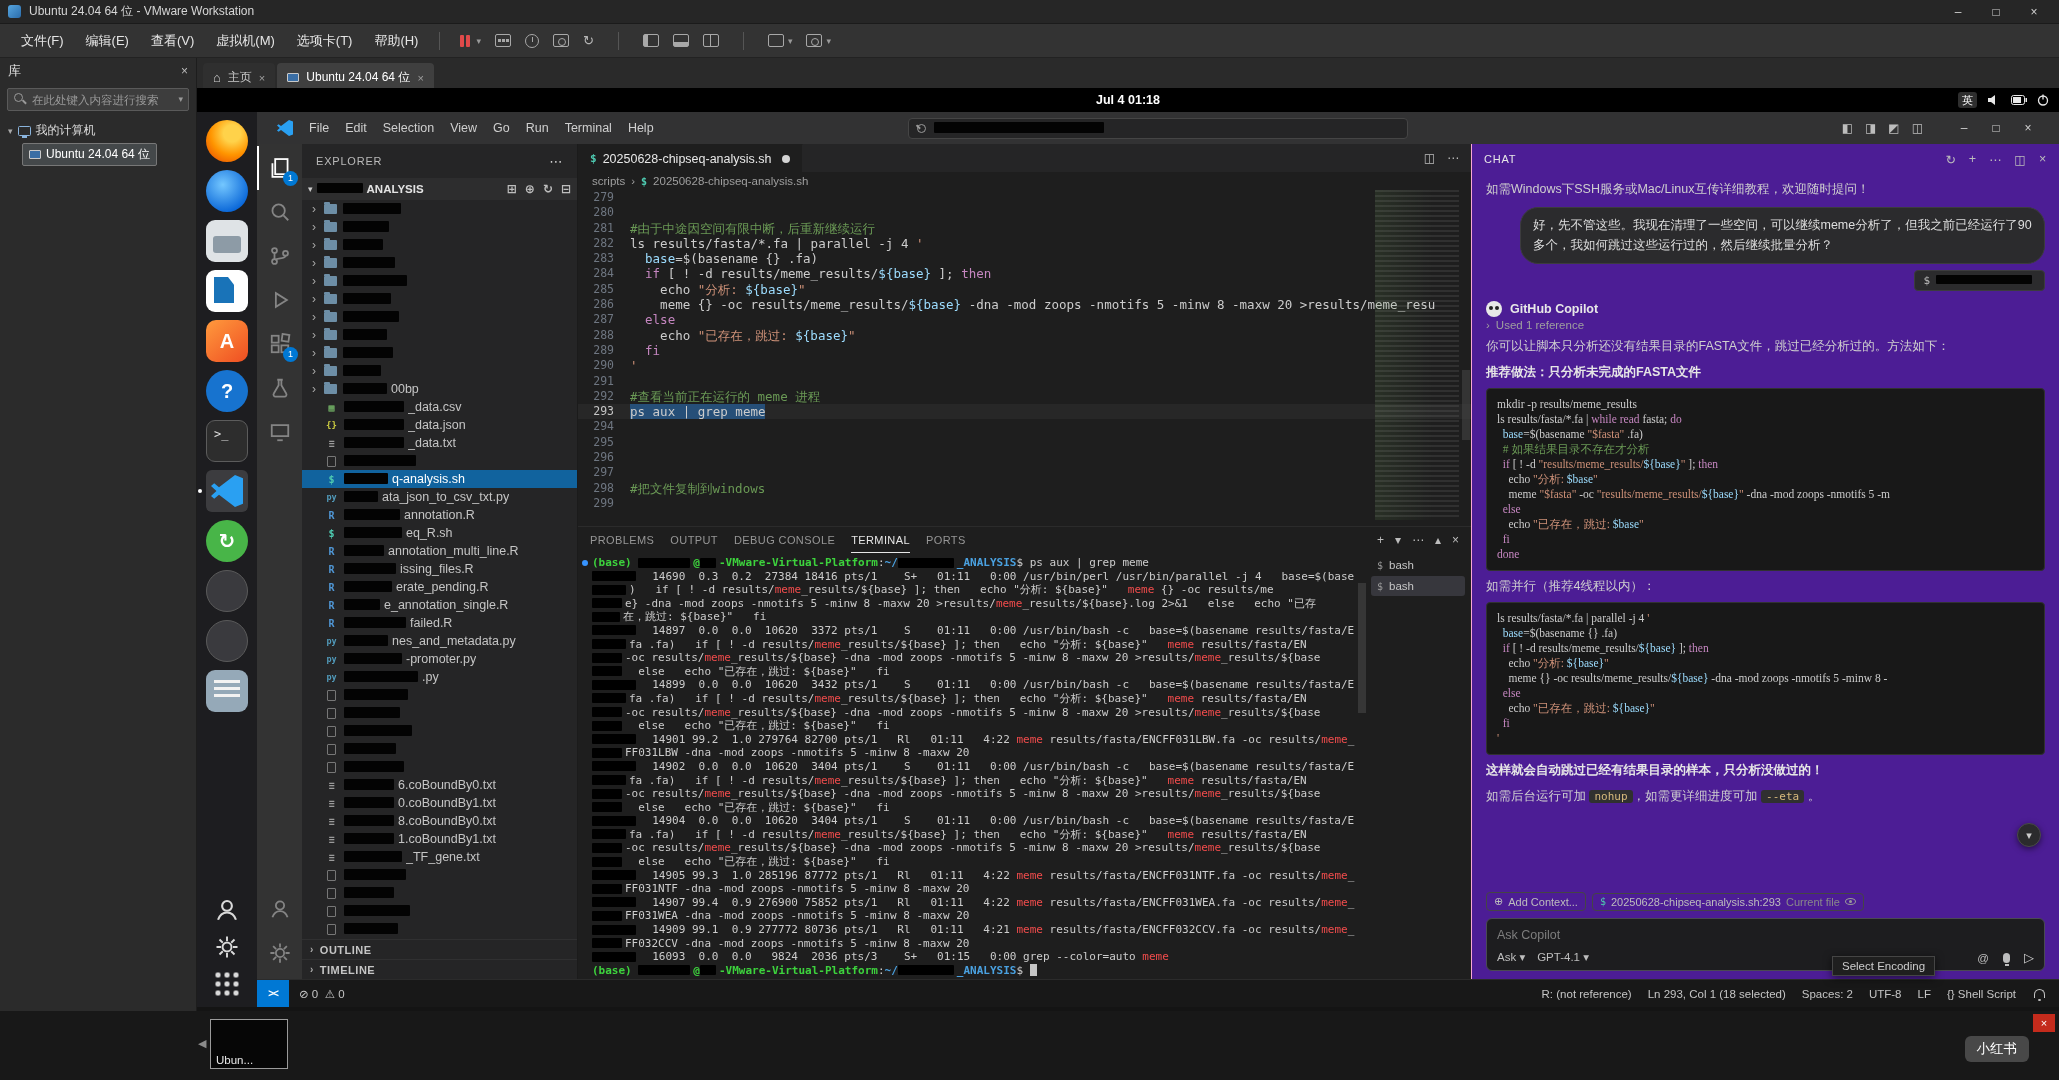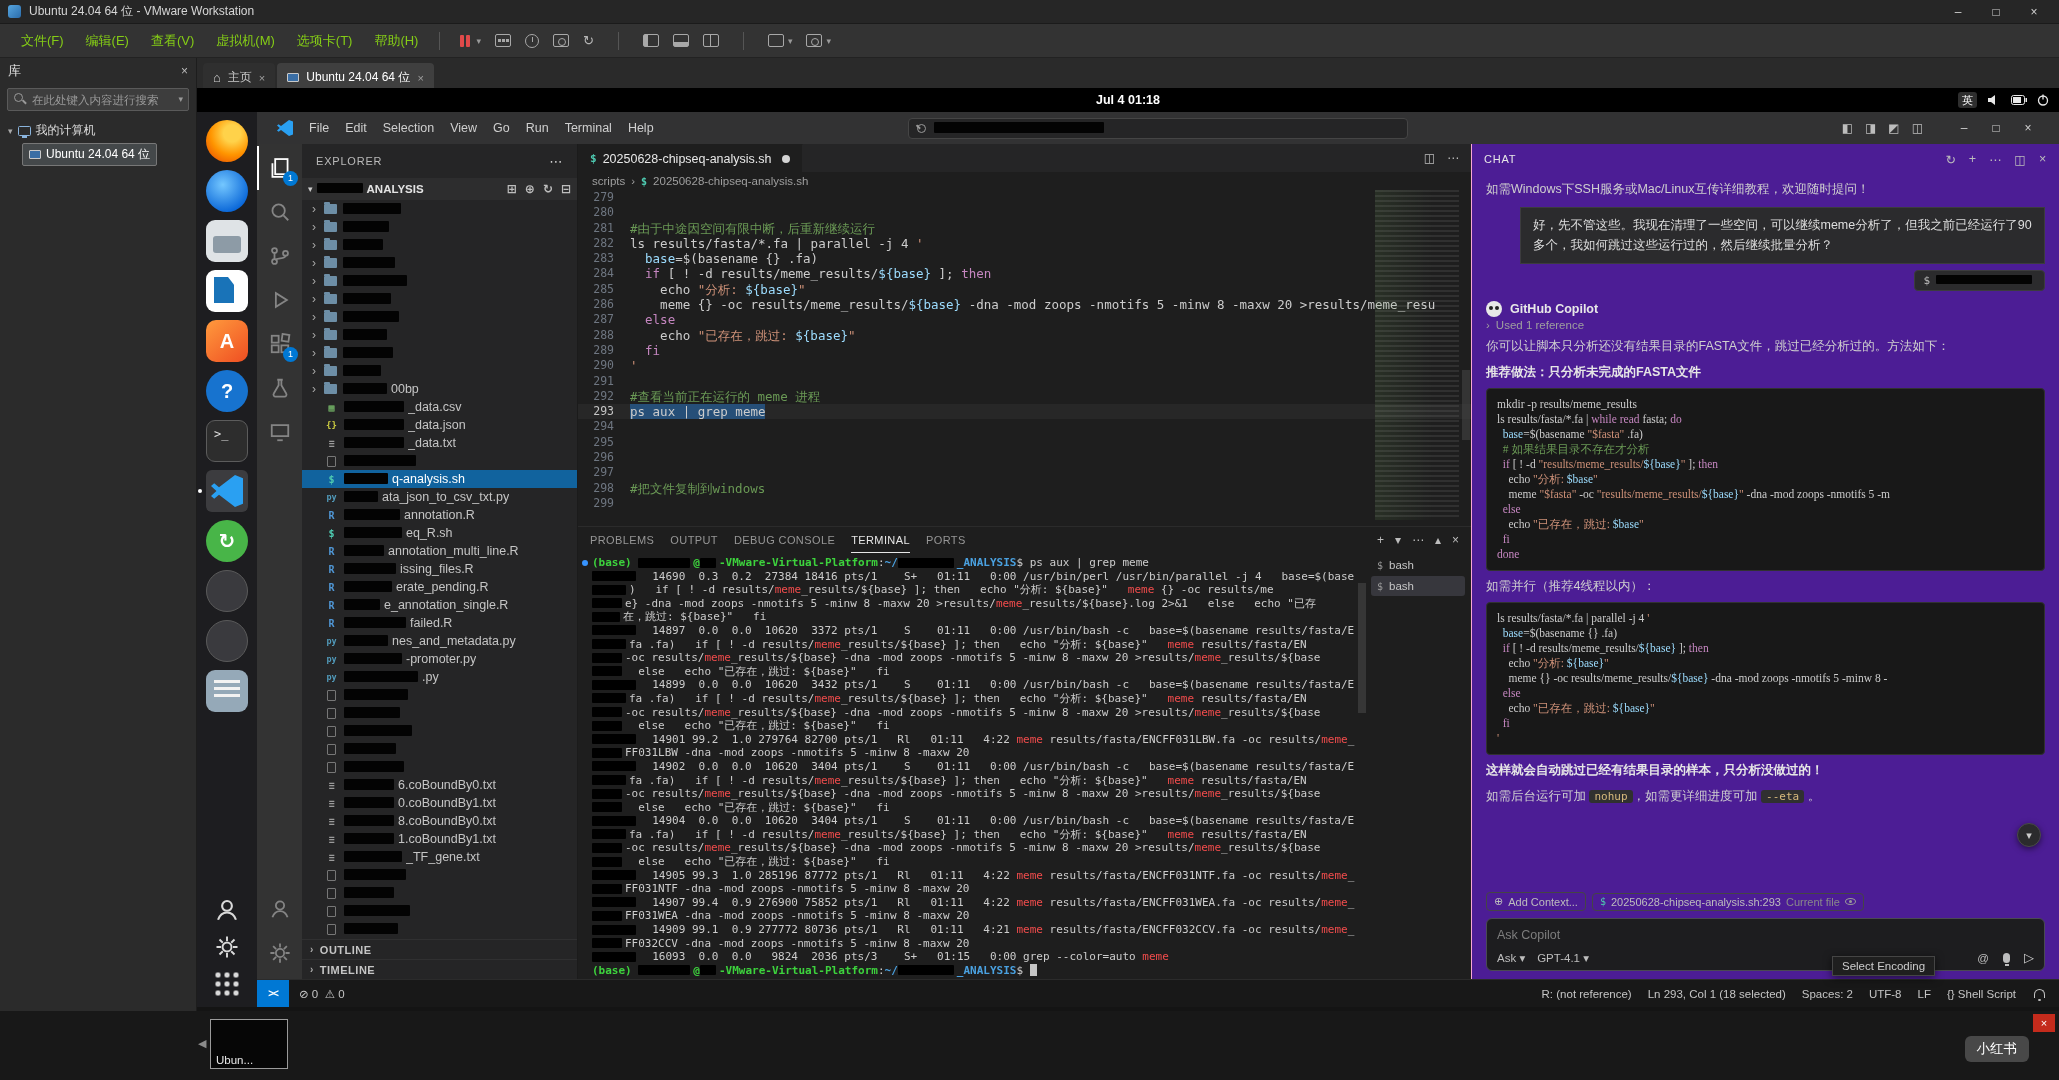--- a/index.html
+++ b/index.html
@@ -10,21 +10,21 @@
 
   
   #vm-titlebar{position:absolute;left:0;top:0;width:2059px;height:24px;background:#262626;display:flex;align-items:center;padding:0 8px;border-bottom:1px solid #1b1b1b}
   .vm-appicon{width:13px;height:13px;border-radius:3px;background:linear-gradient(135deg,#57a6e0,#2a6cab);margin-right:8px}
   .vm-title{font-size:12px;color:#d6d6d6}
   .winctl{margin-left:auto;display:flex;gap:4px}
   .winctl span{width:34px;height:20px;display:flex;align-items:center;justify-content:center;font-size:12px;color:#cfcfcf}
 
   
   #vm-menubar{position:absolute;left:0;top:24px;width:2059px;height:34px;background:#333333;display:flex;align-items:center;border-bottom:1px solid #222;padding-left:10px}
-  .vmenu{font-size:13px;color:#84cc16;padding:6px 11px;cursor:default}
+  .vmenu{font-size:13px;color:#e5e5e5;padding:6px 11px;cursor:default}
   .tbsep{width:1px;height:18px;background:#555;margin:0 10px}
   .vmtool{display:flex;align-items:center;gap:14px;margin-left:8px}
   .toolgrp{display:flex;align-items:center;gap:3px}
   .t-pause{position:relative;width:14px;height:14px}
   .t-pause::before,.t-pause::after{content:'';position:absolute;top:1px;width:4px;height:12px;background:#e04a4a;border-radius:1px}
   .t-pause::before{left:2px}.t-pause::after{left:8px}
   .tbico{display:inline-block;width:16px;height:13px;border:1.5px solid #a8a8a8;border-radius:2px;position:relative}
   .t-left::before{content:'';position:absolute;left:0;top:0;bottom:0;width:4px;background:#a8a8a8}
   .t-bottom::before{content:'';position:absolute;left:0;right:0;bottom:0;height:4px;background:#a8a8a8}
   .t-split::before{content:'';position:absolute;left:6px;top:0;bottom:0;width:1.5px;background:#a8a8a8}
@@ -177,39 +177,39 @@
   .trow.sel{background:#37373d}
   .trow .tico{color:#9a9a9a;font-family:"DejaVu Sans Mono",monospace;font-size:10px}
 
   
   .chat{flex:1;min-width:0;border-left:1px solid #f9a8d4;background:#4c1d95;display:flex;flex-direction:column;position:relative}
   .chat-head{height:30px;display:flex;align-items:center;padding:0 12px;font-size:11px;letter-spacing:.8px;color:#e7e7e7;flex:0 0 auto}
   .chat-head .acts{margin-left:auto;display:flex;gap:12px;color:#bdbdbd;font-size:12.5px}
   .chat-body{flex:1;overflow:hidden;min-height:0}
   .chat-para{font-size:12.5px;line-height:1.55;color:#cfcfcf;margin:6px 14px}
   .chat-para.bold{font-weight:bold;color:#e6e6e6}
-  .user-bubble{margin:8px 14px 6px 48px;background:#2b2b2d;border:1px solid #3c3c3e;border-radius:0;padding:8px 12px;font-size:12.5px;line-height:1.55;color:#dedede}
+  .user-bubble{margin:8px 14px 6px 48px;background:#2b2b2d;border:1px solid #3c3c3e;border-radius:18px;padding:8px 12px;font-size:12.5px;line-height:1.55;color:#dedede}
   .attach-chip{margin:2px 14px 4px auto;width:fit-content;display:flex;align-items:center;gap:6px;background:#2b2b2d;border:1px solid #3c3c3e;border-radius:4px;padding:3px 8px;font-size:11px;color:#bbb;font-family:"DejaVu Sans Mono",monospace}
   .provider-row{display:flex;align-items:center;gap:8px;margin:10px 14px 2px;font-size:12.5px;font-weight:bold;color:#e8e8e8}
   .cplogo{width:16px;height:16px;border-radius:50%;background:#e8e8e8;position:relative}
   .cplogo::before{content:'';position:absolute;left:3px;top:5px;width:4px;height:4px;border-radius:50%;background:#222;box-shadow:6px 0 #222}
   .ref-row{display:flex;align-items:center;gap:6px;margin:2px 14px;font-size:11.5px;color:#9f9f9f}
   .codeblock{margin:6px 14px;background:#181818;border:1px solid #313131;border-radius:4px;padding:8px 10px;overflow:hidden}
   .cc-line{height:15px;line-height:15px;white-space:pre;font-family:Liberation Serif, serif;font-size:11.5px;color:#ccc}
   .inline-code{background:#303030;border-radius:3px;padding:0 5px;font-family:"DejaVu Sans Mono",monospace;font-size:11px;color:#d7ba7d}
   .scrolldown{position:absolute;right:18px;bottom:132px;width:24px;height:24px;border-radius:50%;border:1px solid #4a4a4a;background:#2b2b2d;color:#ccc;display:flex;align-items:center;justify-content:center;font-size:11px;box-shadow:0 2px 6px rgba(0,0,0,.5)}
   .chat-footer{flex:0 0 auto;padding:4px 0 8px}
   .ctxrow{display:flex;gap:6px;margin:4px 14px 0;align-items:center}
   .ctxchip{display:flex;align-items:center;gap:5px;border:1px solid #454545;border-radius:4px;padding:2px 7px;font-size:11px;color:#bdbdbd}
   .eye{width:11px;height:7px;border:1.2px solid #9a9a9a;border-radius:50%;position:relative}
   .eye::before{content:'';position:absolute;left:3px;top:1.2px;width:3px;height:3px;border-radius:50%;background:#9a9a9a}
   .inputbox{margin:7px 14px 0;border:1px solid #4a4a52;border-radius:6px;padding:6px 10px 5px;background:#1d1d1f}
   .inputbox input{width:100%;background:transparent;border:none;outline:none;color:#ddd;font-size:12.5px}
   .inputbox input::placeholder{color:#7e7e7e}
-  .chat-controls{display:flex;align-items:center;gap:12px;margin-top:7px;font-size:11.5px;color:#bdbdbd}
+  .chat-controls{display:flex;gap:12px;margin-top:7px;font-size:11.5px;color:#bdbdbd}
   .chat-controls .right{margin-left:auto;display:flex;align-items:center;gap:12px}
   .micico{width:7px;height:10px;border-radius:3.5px;background:#bdbdbd;position:relative;margin:0 2px}
   .micico::after{content:'';position:absolute;left:1.5px;top:11px;width:4px;height:2px;background:#bdbdbd}
   .sendico{font-size:13px;color:#cfcfcf}
 
   
   .vs-statusbar{height:28px;background:#181818;border-top:1px solid #2b2b2b;display:flex;align-items:center;flex:0 0 auto;font-size:11.5px;color:#c5c5c5}
   .remote-chip{width:32px;height:100%;background:#0078d4;color:#fff;display:flex;align-items:center;justify-content:center;font-size:10px;font-weight:bold;letter-spacing:-1px}
   .sb-left{display:flex;align-items:center;gap:12px;padding-left:10px}
   .sb-right{margin-left:auto;display:flex;align-items:center;gap:16px;padding-right:14px}

